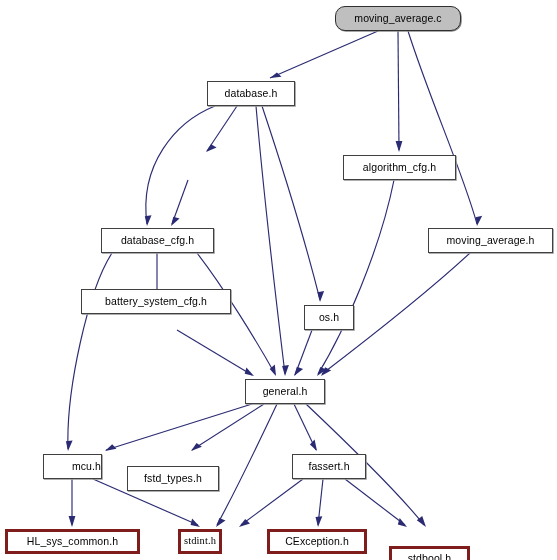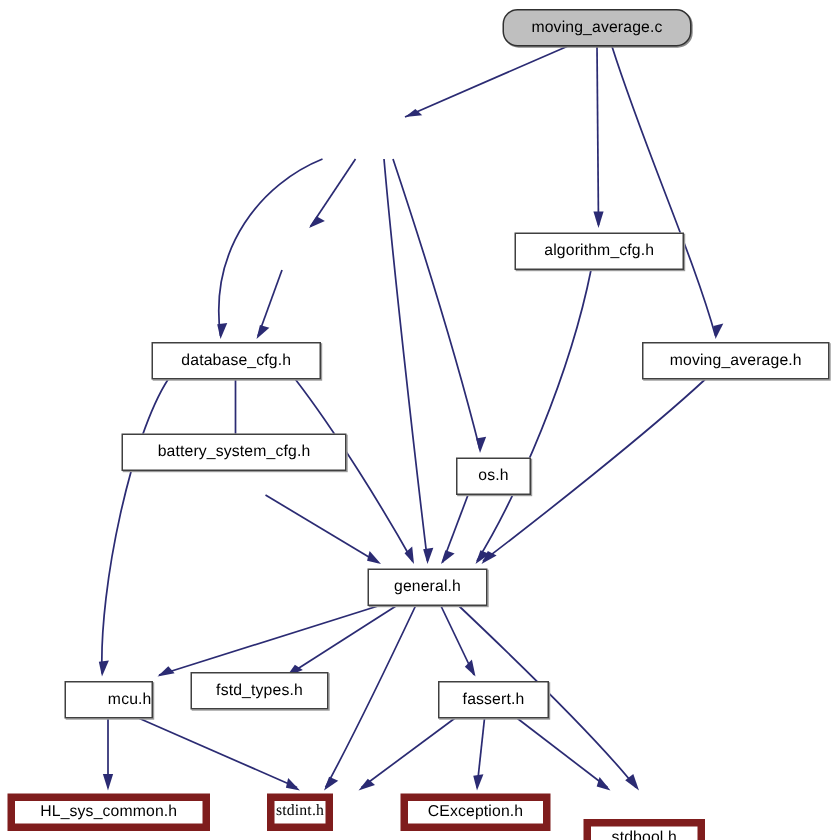--- a/index.html
+++ b/index.html
@@ -40,21 +40,21 @@
   .gnode.local {
     border: 1px solid #404040;
     box-shadow: 0.8px 0.8px 0 0 #9a9a9a;
   }
   .gnode.root {
     background: #bfbfbf;
     border: 1px solid #303030;
     box-shadow: 0.8px 0.8px 0 0 #8a8a8a;
   }
   .gnode.system {
-    border: 5px solid #7f1d1d;
+    border: 3px solid #7f1d1d;
   }
   .edge-path {
     fill: none;
     stroke: #2b2b73;
     stroke-width: 1.15;
   }
   .edge-head {
     fill: #2b2b73;
     stroke: none;
   }
@@ -111,20 +111,23 @@
       <path class="edge-path" d="M 303,479 L 241,525" stroke="#2b2b73"></path>
       <path class="edge-head" d="M 239,527 l 11,-3.6 l -4.8,-4.3 z" fill="#2b2b73"></path>
       <path class="edge-path" d="M 323,479 L 318,525" stroke="#2b2b73"></path>
       <path class="edge-head" d="M 318,527 l 4.3,-10.8 l -6.8,0.9 z" fill="#2b2b73"></path>
       <path class="edge-path" d="M 345,479 L 405,525" stroke="#2b2b73"></path>
       <path class="edge-head" d="M 407,527 l -7.3,-9 l -1.9,6.4 z" fill="#2b2b73"></path>
     </svg>
 <div class="gnode root" style="left: 335px; top: 6px; width: 126px; height: 25px; background: rgb(191, 191, 191); border-radius: 10px;">
       <span>moving_average.c</span>
     </div>
+    <div class="gnode local" style="left: 207px; top: 81px; width: 88px; height: 25px;">
+      <span>database.h</span>
+    </div>
     <div class="gnode local" style="left: 343px; top: 155px; width: 113px; height: 25px;">
       <span>algorithm_cfg.h</span>
     </div>
     <div class="gnode local" style="left: 101px; top: 228px; width: 113px; height: 25px;">
       <span>database_cfg.h</span>
     </div>
     <div class="gnode local" style="left: 428px; top: 228px; width: 125px; height: 25px;">
       <span>moving_average.h</span>
     </div>
     <div class="gnode local" style="left: 81px; top: 289px; width: 150px; height: 25px;">
@@ -132,21 +135,21 @@
     </div>
     <div class="gnode local" style="left: 304px; top: 305px; width: 50px; height: 25px;">
       <span>os.h</span>
     </div>
     <div class="gnode local" style="left: 245px; top: 379px; width: 80px; height: 25px;">
       <span>general.h</span>
     </div>
     <div class="gnode local" style="left: 43px; top: 454px; width: 59px; height: 25px; justify-content: flex-end;">
       <span>mcu.h</span>
     </div>
-    <div class="gnode local" style="left: 127px; top: 448px; width: 92px; height: 25px;">
+    <div class="gnode local" style="left: 127px; top: 466px; width: 92px; height: 25px;">
       <span>fstd_types.h</span>
     </div>
     <div class="gnode local" style="left: 292px; top: 454px; width: 74px; height: 25px;">
       <span>fassert.h</span>
     </div>
     <div class="gnode system" style="left: 5px; top: 529px; width: 135px; height: 25px;">
       <span>HL_sys_common.h</span>
     </div>
     <div class="gnode system" style="left: 178px; top: 529px; width: 44px; height: 25px; font-family: Liberation Serif, serif;">
       <span>stdint.h</span>

